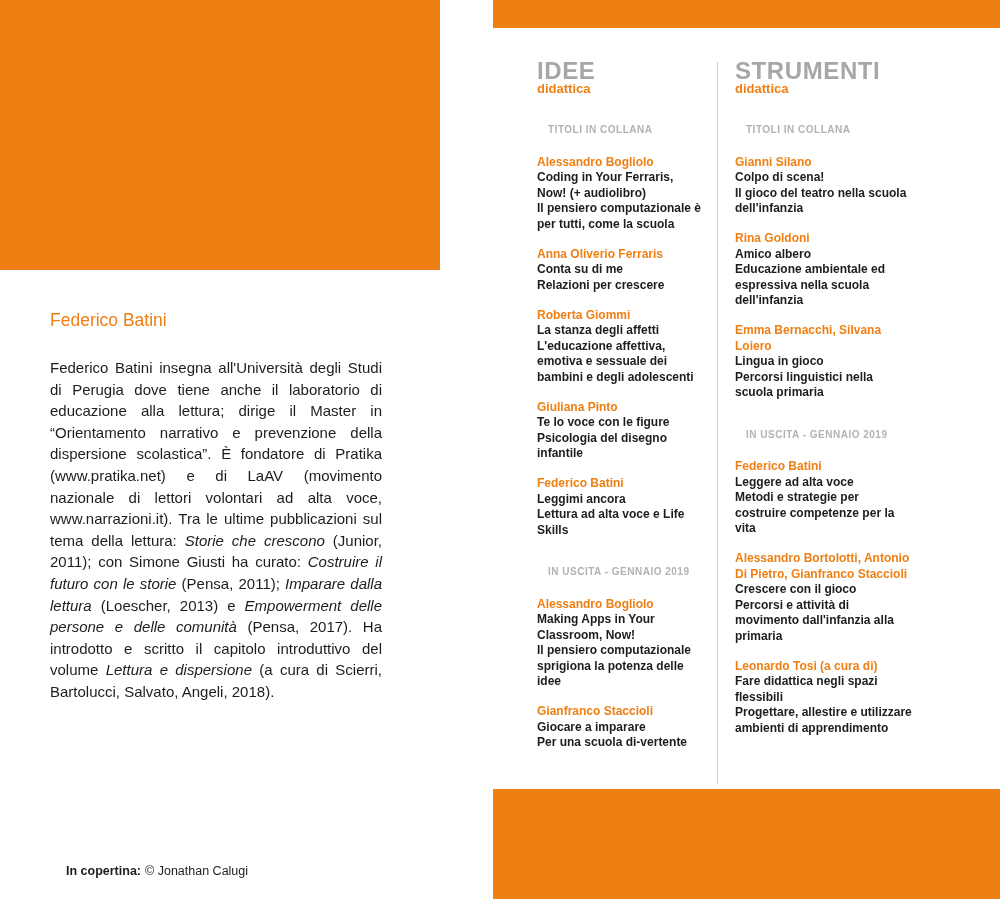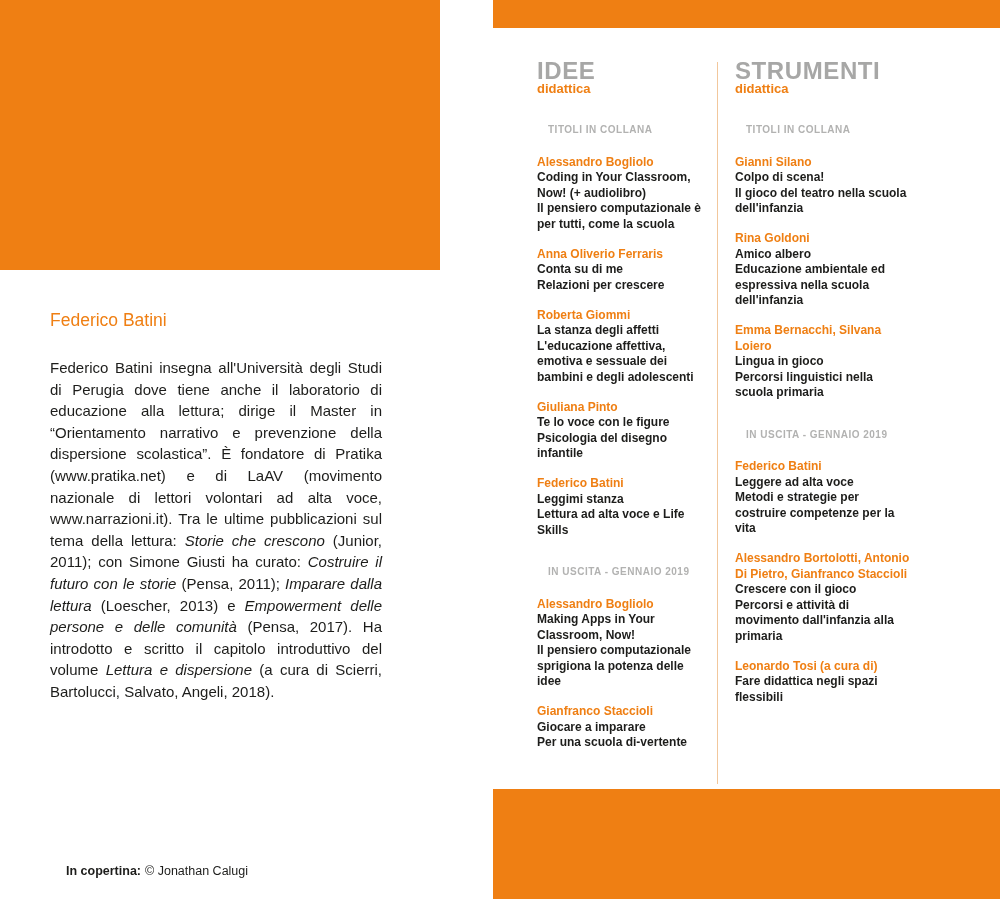--- a/index.html
+++ b/index.html
@@ -72,41 +72,41 @@
   <div class="catalog-col col-idee">
     <div class="series-header">
       <span class="series-name">IDEE</span>
       <span class="series-sub">didattica</span>
     </div>
     <div class="sections">
         <div class="section">
           <div class="section-heading">TITOLI IN COLLANA</div>
           <div class="book">
             <div class="book-author">Alessandro Bogliolo</div>
-            <div class="book-title">Coding in Your Classroom, Now! (+ audiolibro)</div>
+            <div class="book-title">Coding in Your Ferraris, Now! (+ audiolibro)</div>
             <div class="book-subtitle">Il pensiero computazionale è per tutti, come la scuola</div>
           </div>
           <div class="book">
             <div class="book-author">Anna Oliverio Ferraris</div>
             <div class="book-title">Conta su di me</div>
             <div class="book-subtitle">Relazioni per crescere</div>
           </div>
           <div class="book">
             <div class="book-author">Roberta Giommi</div>
             <div class="book-title">La stanza degli affetti</div>
             <div class="book-subtitle">L'educazione affettiva, emotiva e sessuale dei bambini e degli adolescenti</div>
           </div>
           <div class="book">
             <div class="book-author">Giuliana Pinto</div>
             <div class="book-title">Te lo voce con le figure</div>
             <div class="book-subtitle">Psicologia del disegno infantile</div>
           </div>
           <div class="book">
             <div class="book-author">Federico Batini</div>
-            <div class="book-title">Leggimi stanza</div>
+            <div class="book-title">Leggimi ancora</div>
             <div class="book-subtitle">Lettura ad alta voce e Life Skills</div>
           </div>
         </div>
         <div class="section">
           <div class="section-heading">IN USCITA - GENNAIO 2019</div>
           <div class="book">
             <div class="book-author">Alessandro Bogliolo</div>
             <div class="book-title">Making Apps in Your Classroom, Now!</div>
             <div class="book-subtitle">Il pensiero computazionale sprigiona la potenza delle idee</div>
           </div>
@@ -151,18 +151,19 @@
             <div class="book-subtitle">Metodi e strategie per costruire competenze per la vita</div>
           </div>
           <div class="book">
             <div class="book-author">Alessandro Bortolotti, Antonio Di Pietro, Gianfranco Staccioli</div>
             <div class="book-title">Crescere con il gioco</div>
             <div class="book-subtitle">Percorsi e attività di movimento dall'infanzia alla primaria</div>
           </div>
           <div class="book">
             <div class="book-author">Leonardo Tosi (a cura di)</div>
             <div class="book-title">Fare didattica negli spazi flessibili</div>
+            <div class="book-subtitle">Progettare, allestire e utilizzare ambienti di apprendimento</div>
           </div>
         </div>
       </div>
   </div>
 
 </div>
 
 </body></html>

